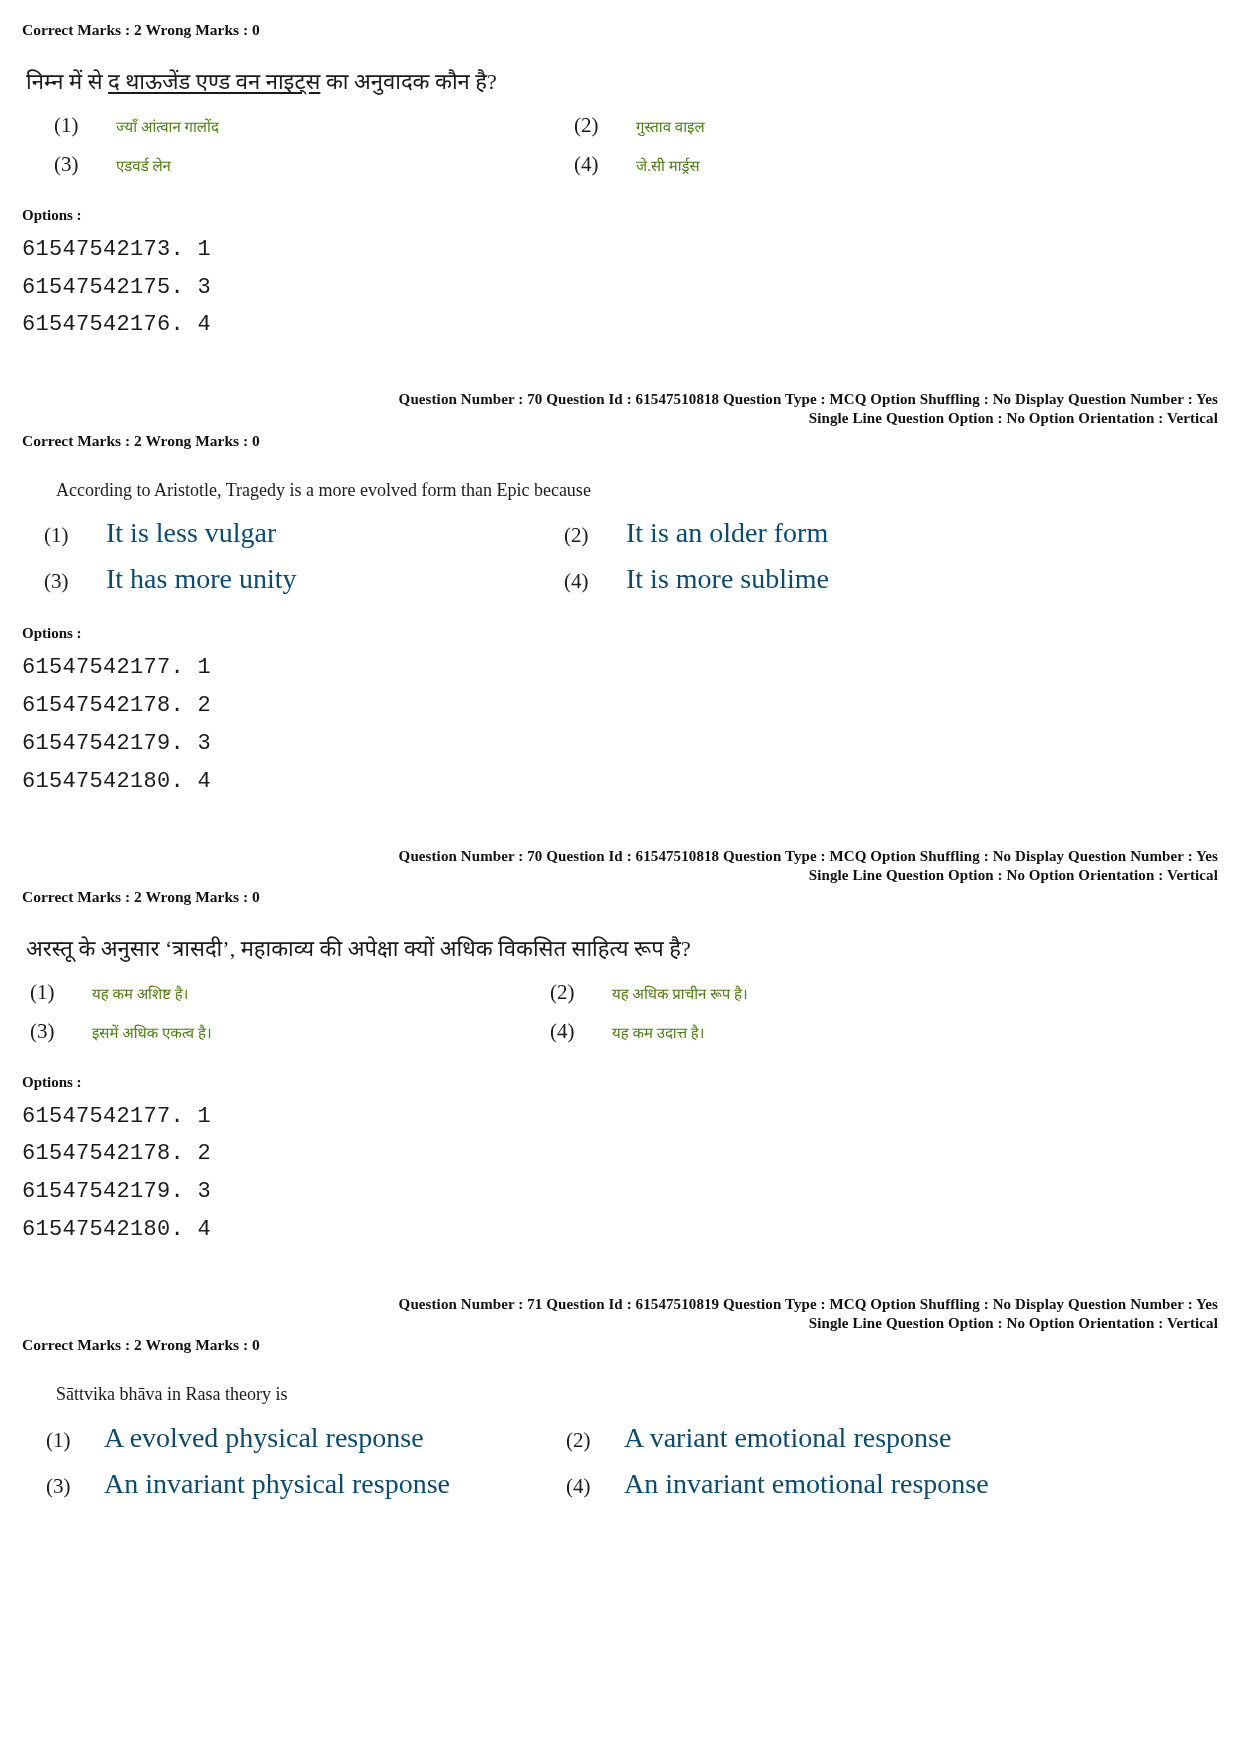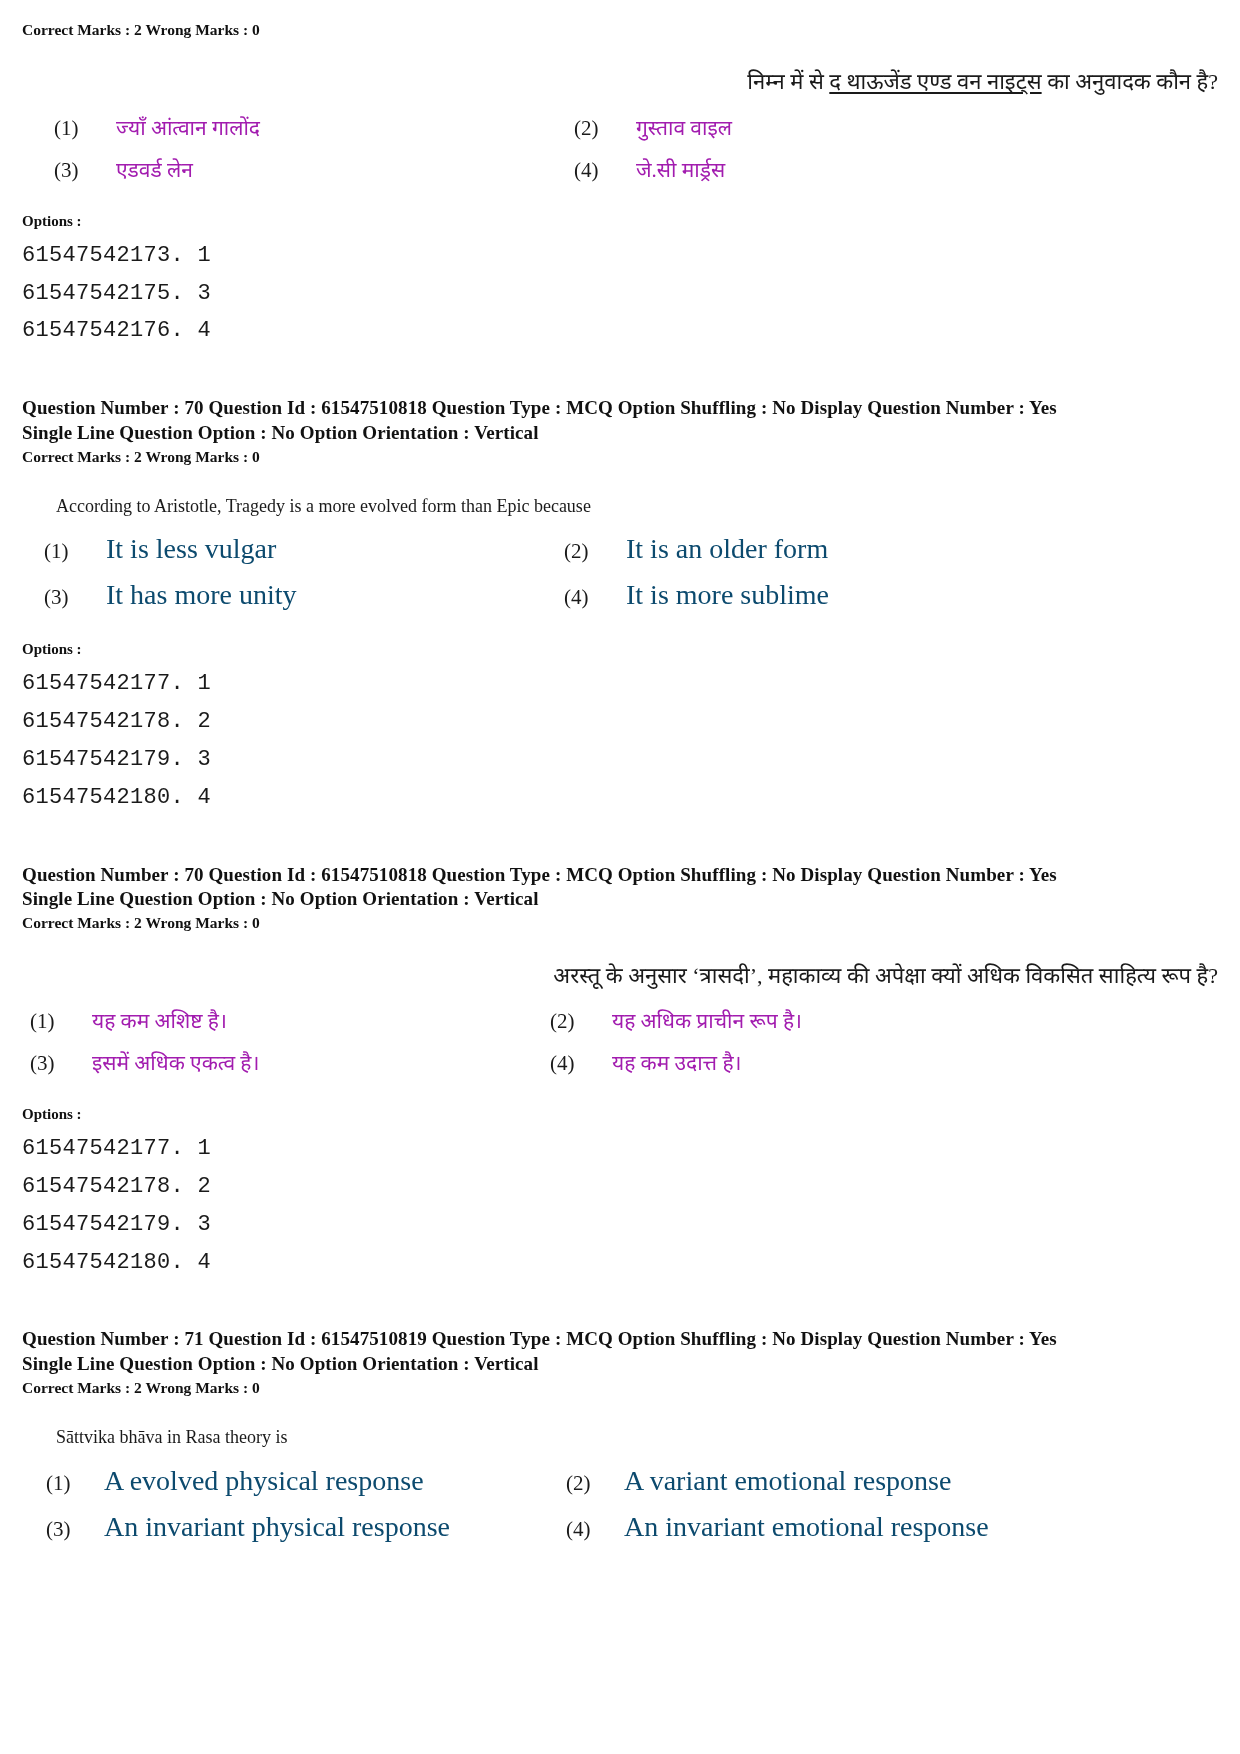--- a/index.html
+++ b/index.html
@@ -26,25 +26,26 @@
     position: absolute;
     left: 22px;
     top: 18px;
     width: 1196px;
   }
 
   
   .meta-block {
     font-family: "Liberation Serif", serif;
     font-weight: bold;
-    font-size: 19px;
+    font-size: 15px;
     line-height: 1.28;
     letter-spacing: 0.1px;
     color: #111;
     white-space: nowrap;
+    text-align: right;
   }
   .meta-line {
     display: block;
   }
   .marks-line {
     font-family: "Liberation Serif", serif;
     font-weight: bold;
     font-size: 15.5px;
     line-height: 1.3;
     color: #111;
@@ -58,21 +59,20 @@
     line-height: 1.25;
     color: #1a1a1a;
     margin-left: 34px;
   }
   .q-hi {
     font-family: "Liberation Serif", serif;
     font-size: 22px;
     line-height: 1.3;
     color: #1a1a1a;
     margin-left: 4px;
-    text-align: right;
   }
   .q-hi .uline { text-decoration: underline; text-underline-offset: 3px; }
 
   
   .opts {
     display: grid;
     grid-template-columns: 520px 1fr;
     margin-top: 16px;
   }
   .opt {
@@ -88,22 +88,22 @@
     color: #1a1a1a;
   }
   .opt-num.narrow { width: 58px; flex: 0 0 58px; }
   .opt-txt-en {
     font-family: "Liberation Serif", serif;
     font-size: 28px;
     color: #0c4a6e;
   }
   .opt-txt-hi {
     font-family: "Liberation Serif", serif;
-    font-size: 21px;
-    color: #a21caf;
+    font-size: 15px;
+    color: #4d7c0f;
   }
   .opts.en .opt-num { padding-left: 22px; }
   .opts.en2 .opt-num { padding-left: 24px; }
   .opts.hi .opt-num { padding-left: 32px; }
   .opts.hi2 .opt-num { padding-left: 8px; }
 
   
   .options-label {
     font-family: "Liberation Serif", serif;
     font-weight: bold;

